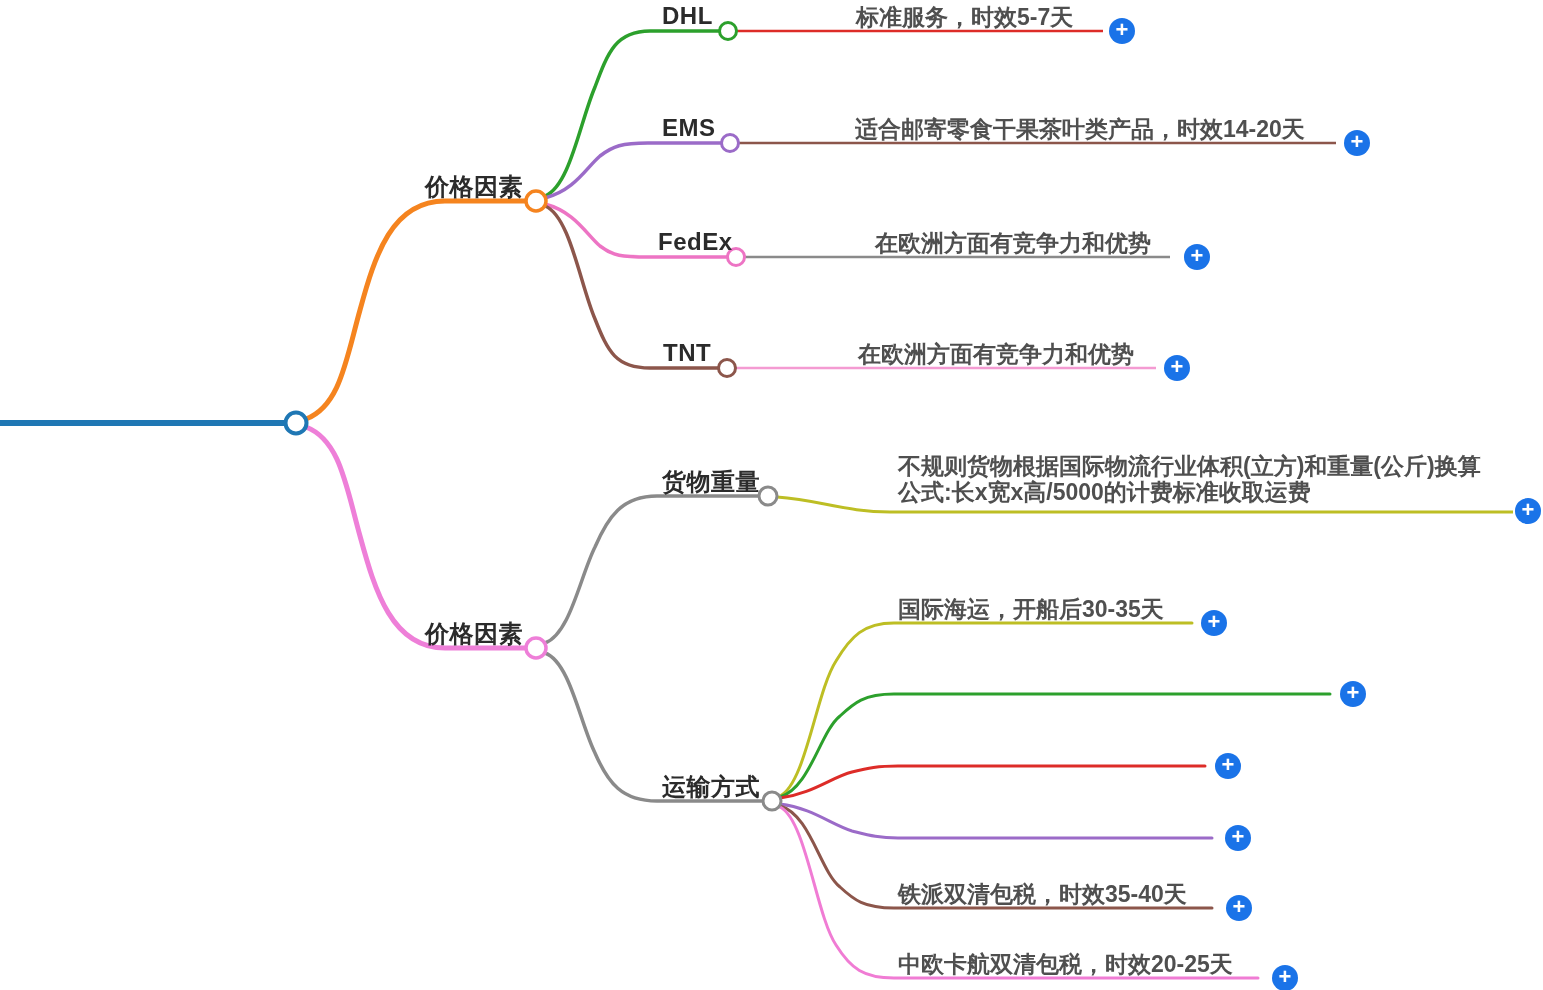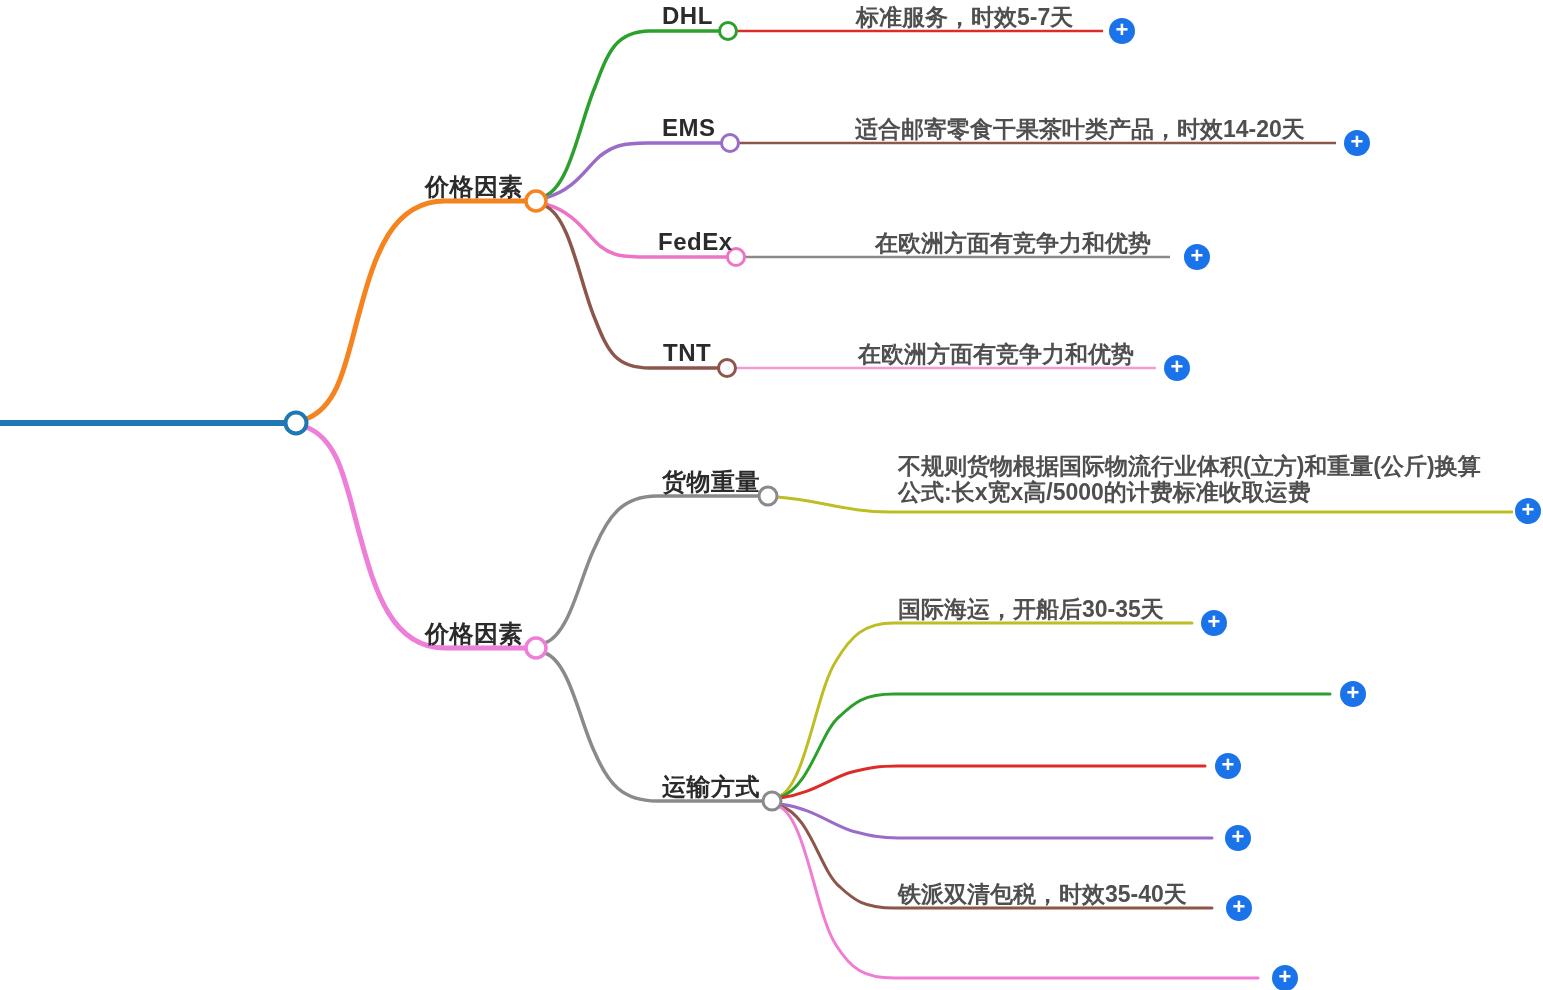--- a/index.html
+++ b/index.html
@@ -86,20 +86,21 @@
   <div class="lbl" style="left:662px;top:466px">货物重量</div>
   <div class="lbl" style="left:662px;top:771px">运输方式</div>
 
   <div class="leaf" style="left:856px;top:2px">标准服务，时效5-7天</div>
   <div class="leaf" style="left:855px;top:114px">适合邮寄零食干果茶叶类产品，时效14-20天</div>
   <div class="leaf" style="left:875px;top:228px">在欧洲方面有竞争力和优势</div>
   <div class="leaf" style="left:858px;top:339px">在欧洲方面有竞争力和优势</div>
   <div class="leaf note" style="left:898px;top:453px">不规则货物根据国际物流行业体积(立方)和重量(公斤)换算公式:长x宽x高/5000的计费标准收取运费</div>
   <div class="leaf" style="left:898px;top:594px">国际海运，开船后30-35天</div>
   <div class="leaf" style="left:898px;top:879px">铁派双清包税，时效35-40天</div>
+  <div class="leaf" style="left:898px;top:949px">中欧卡航双清包税，时效20-25天</div>
 
   <div class="plus" style="left:1109px;top:18px">
       <span>+</span>
     </div>
   <div class="plus" style="left:1344px;top:130px">
       <span>+</span>
     </div>
   <div class="plus" style="left:1184px;top:244px">
       <span>+</span>
     </div>

